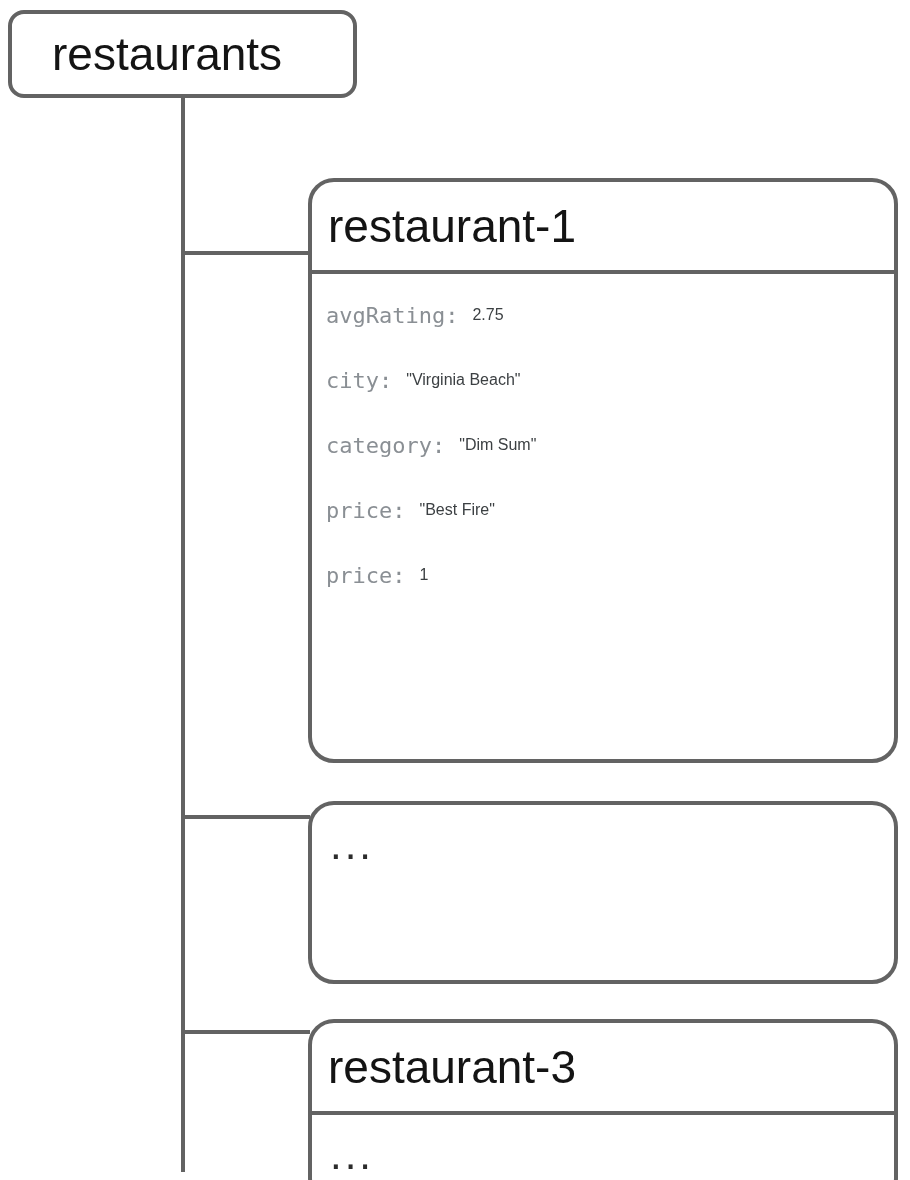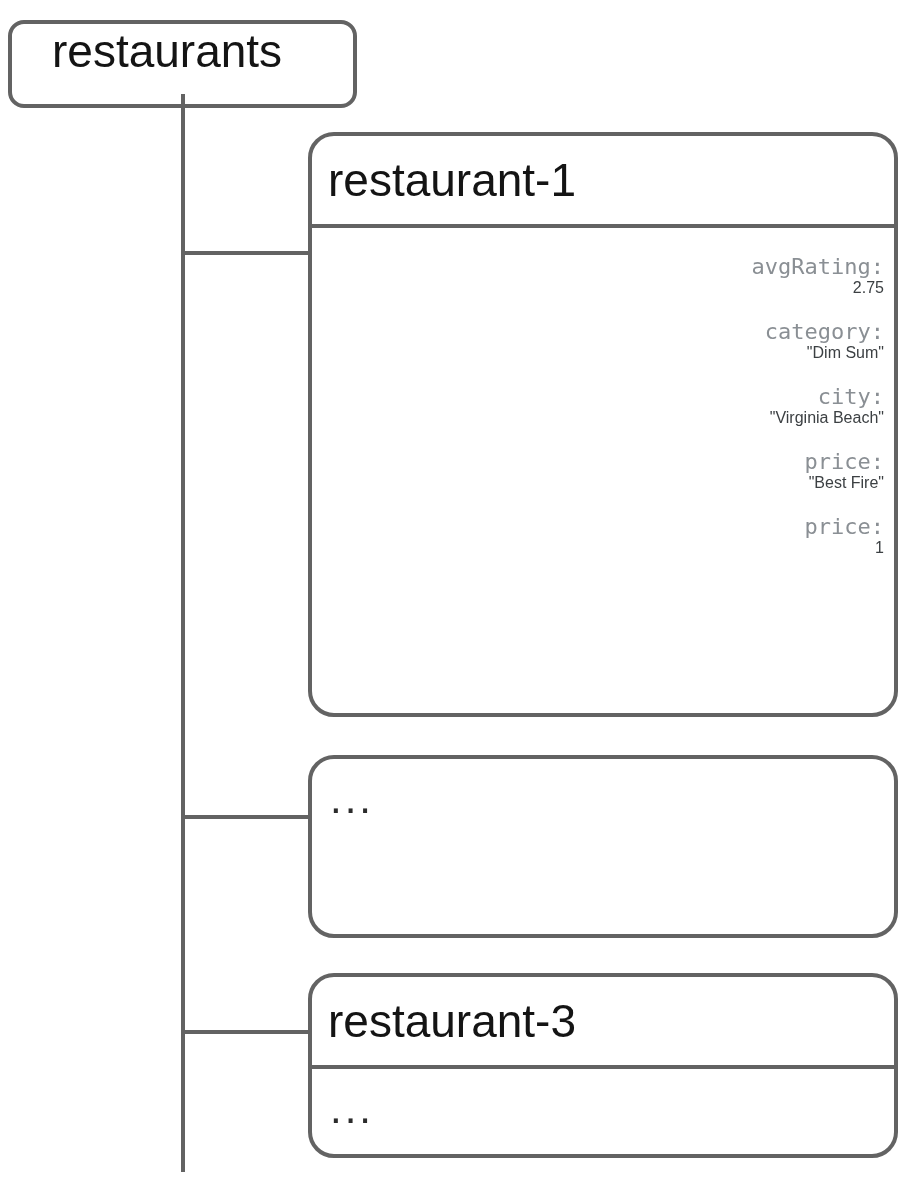--- a/index.html
+++ b/index.html
@@ -12,27 +12,27 @@
   html,body{margin:0;padding:0;background:#fff;}
   #canvas{
     position:relative;
     width:910px;height:1180px;
     background:var(--bg);
     overflow:hidden;
     font-family:"Liberation Sans", sans-serif;
   }
   
   .root-box{
-    position:absolute;left:8px;top:20px;
+    position:absolute;left:8px;top:10px;
     width:349px;height:88px;
     box-sizing:border-box;
     border:4px solid var(--line);
     border-radius:16px;
     background:var(--bg);
-    display:flex;
+    display:flex;align-items:center;
     padding-left:40px;
     font-size:46px;color:var(--title);
     letter-spacing:0px;
   }
   
   .trunk{
     position:absolute;left:181px;top:94px;
     width:4px;height:1078px;
     background:var(--line);
   }
@@ -43,40 +43,40 @@
   .connector.c1{top:251px;}
   .connector.c2{top:815px;}
   .connector.c3{top:1030px;}
   
   .card{
     position:absolute;left:308px;width:590px;
     box-sizing:border-box;
     border:4px solid var(--line);
     border-radius:26px;
     background:var(--bg);
+    margin-top:46px;
   }
   .card.card-1{top:132px;height:585px;}
   .card.card-2{top:755px;height:183px;}
   .card.card-3{top:973px;height:185px;}
   .card-header{
     height:88px;
     border-bottom:4px solid var(--line);
     display:flex;align-items:center;
     padding:0 16px;
     font-size:46px;color:var(--title);
     white-space:nowrap;overflow:hidden;
   }
   .card-body{
     padding:26px 10px 0 14px;
   }
   .field-row{
     height:30px;margin-bottom:35px;
-    display:flex;align-items:flex-end;
+    display:flex;align-items:center;
     white-space:nowrap;
-    flex-direction:column;
   }
   .field-key{
     font-family:"DejaVu Sans Mono", monospace;
     font-size:22px;color:var(--key);
   }
   .field-value{
     font-size:16px;color:var(--value);
     margin-left:14px;
   }
   .ellipsis-body{
@@ -104,26 +104,26 @@
   <div class="card card-1">
     <div class="card-header">
       <span>restaurant-1</span>
     </div>
     <div class="card-body">
       <div class="field-row">
         <span class="field-key">avgRating:</span>
         <span class="field-value">2.75</span>
       </div>
       <div class="field-row">
+        <span class="field-key">city:</span>
+        <span class="field-value">"Virginia Beach"</span>
+      </div>
+      <div class="field-row">
         <span class="field-key">category:</span>
         <span class="field-value">"Dim Sum"</span>
-      </div>
-      <div class="field-row">
-        <span class="field-key">city:</span>
-        <span class="field-value">"Virginia Beach"</span>
       </div>
       <div class="field-row">
         <span class="field-key">price:</span>
         <span class="field-value">"Best Fire"</span>
       </div>
       <div class="field-row">
         <span class="field-key">price:</span>
         <span class="field-value">1</span>
       </div>
     </div>

